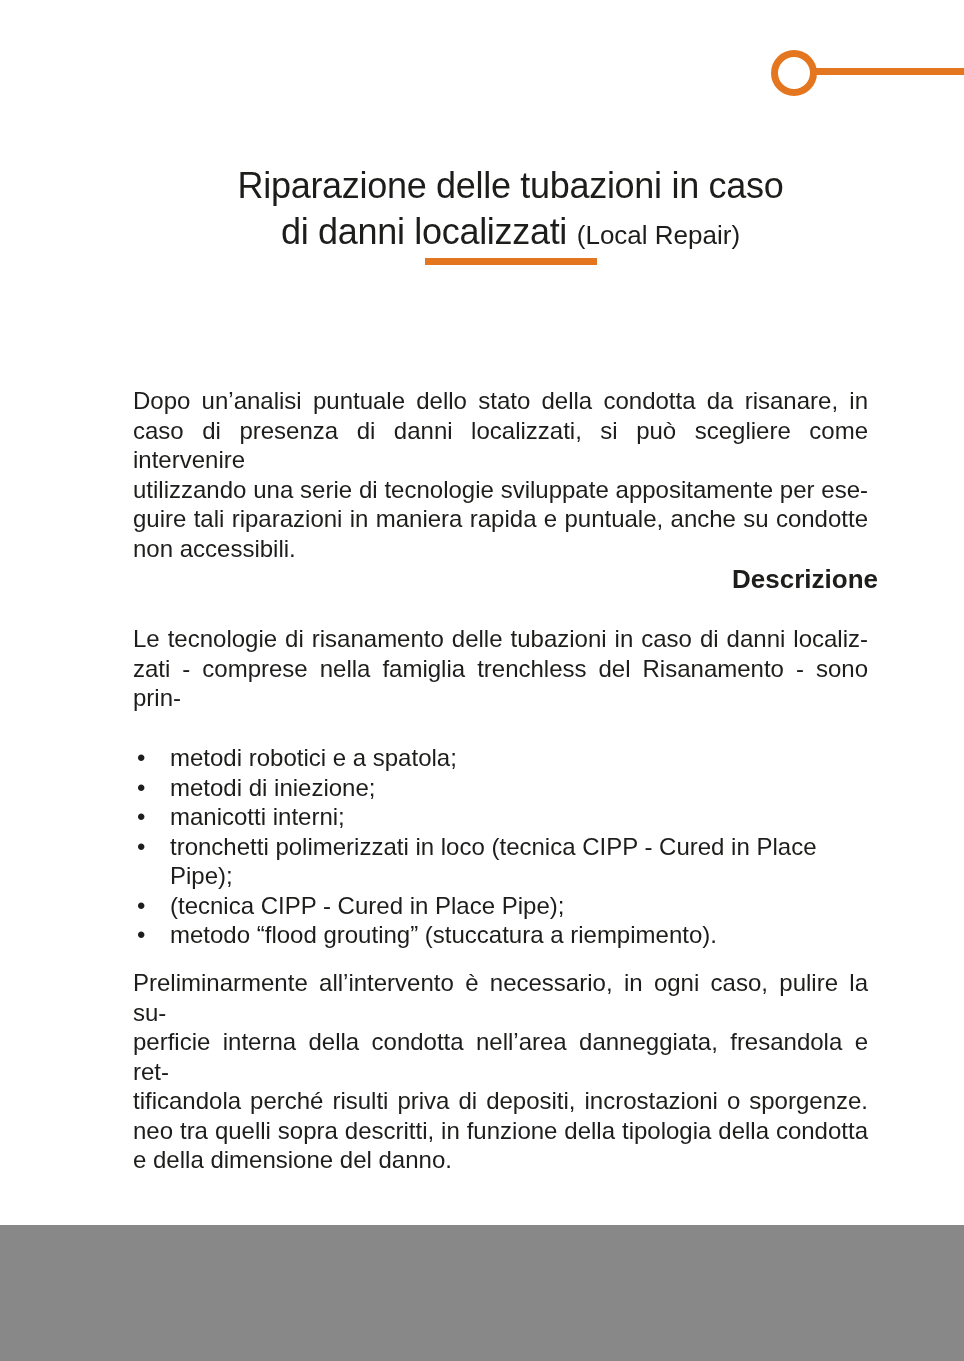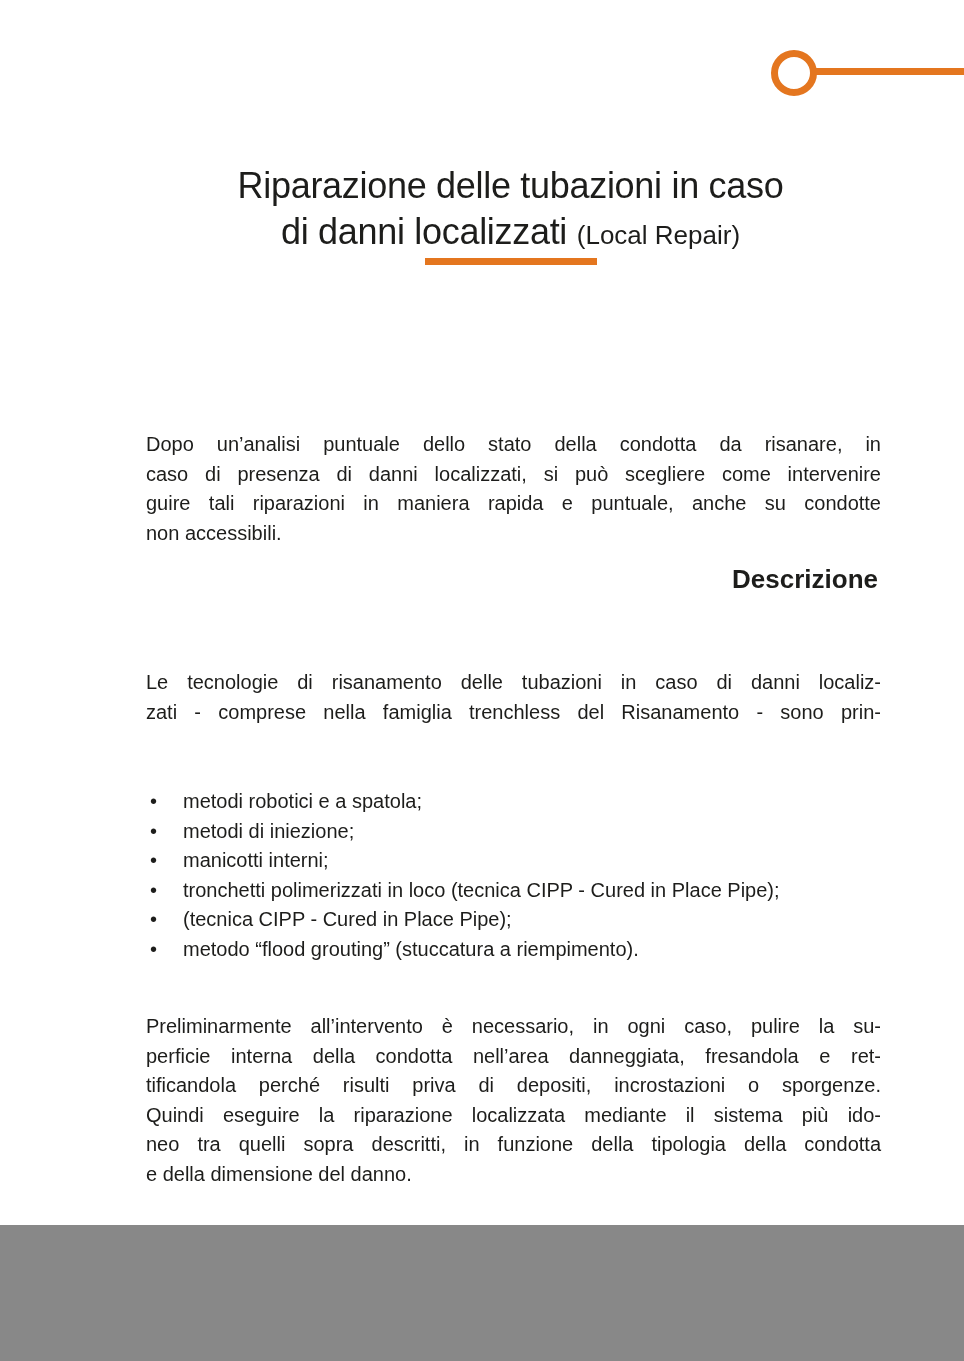--- a/index.html
+++ b/index.html
@@ -52,26 +52,25 @@
   .title-underline {
     position: absolute;
     left: 425px; top: 258px;
     width: 172px; height: 7px;
     background: var(--accent);
   }
 
   
   .textblock {
     position: absolute;
-    left: 146px;
+    left: 133px;
     width: 735px;
-    font-size: 20px;
+    font-size: 24px;
     line-height: 29.5px;
     font-weight: 300;
-    margin-top: 44px;
   }
   .jline { text-align: justify; text-align-last: justify; }
   .jline.last { text-align-last: left; }
 
   .intro   { top: 386px; }
   .heading {
     position: absolute;
     left: 143px; top: 564px;
     width: 735px;
     text-align: right;
@@ -116,20 +115,21 @@
 
   <div class="title">
     <div>Riparazione delle tubazioni in caso</div>
     <div><span>di danni localizzati</span> <span class="annotation">(Local Repair)</span></div>
   </div>
   <div class="title-underline"></div>
 
   <div class="textblock intro">
       <div class="jline">Dopo un’analisi puntuale dello stato della condotta da risanare, in</div>
       <div class="jline">caso di presenza di danni localizzati, si può scegliere come intervenire</div>
+      <div class="jline">utilizzando una serie di tecnologie sviluppate appositamente per ese-</div>
       <div class="jline">guire tali riparazioni in maniera rapida e puntuale, anche su condotte</div>
       <div class="jline last">non accessibili.</div>
     </div>
 
   <div class="heading">Descrizione</div>
 
   <div class="textblock lead">
       <div class="jline">Le tecnologie di risanamento delle tubazioni in caso di danni localiz-</div>
       <div class="jline">zati - comprese nella famiglia trenchless del Risanamento - sono prin-</div>
     </div>
@@ -158,21 +158,20 @@
       <li>
         <span class="bullet-marker">•</span>
         <div>metodo “flood grouting” (stuccatura a riempimento).</div>
       </li>
     </ul>
 
   <div class="textblock closing">
       <div class="jline">Preliminarmente all’intervento è necessario, in ogni caso, pulire la su-</div>
       <div class="jline">perficie interna della condotta nell’area danneggiata, fresandola e ret-</div>
       <div class="jline">tificandola perché risulti priva di depositi, incrostazioni o sporgenze.</div>
-      <div class="jline">Quindi eseguire la riparazione localizzata mediante il sistema più ido-</div>
       <div class="jline">neo tra quelli sopra descritti, in funzione della tipologia della condotta</div>
       <div class="jline last">e della dimensione del danno.</div>
     </div>
 
   <div class="page-number-badge">
     <div class="page-number">127</div>
   </div>
 
 </div>
 

